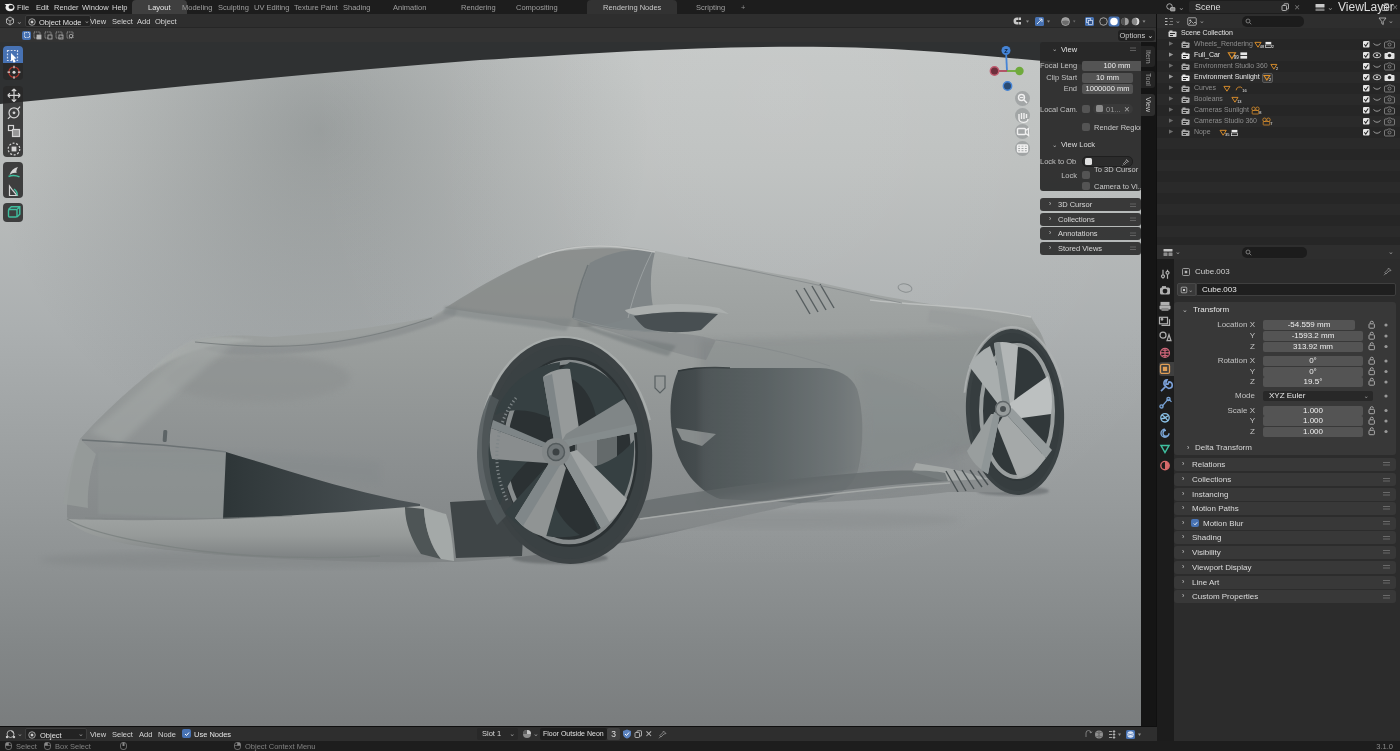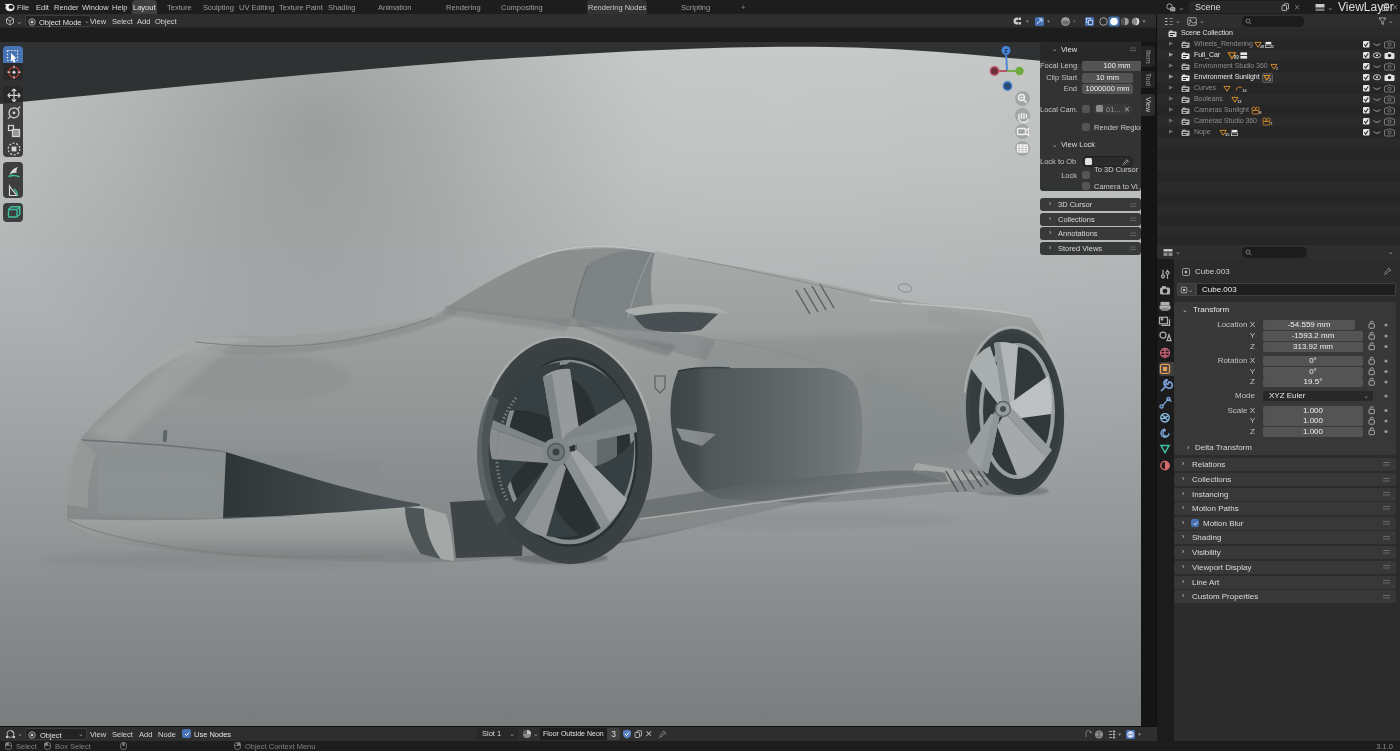--- a/index.html
+++ b/index.html
@@ -4,21 +4,21 @@
 <style>
 * { margin:0; padding:0; box-sizing:border-box; }
 html,body { width:1400px; height:751px; overflow:hidden; background:#1d1d1d;
   font-family:"Liberation Sans", sans-serif; -webkit-font-smoothing:antialiased; }
 .abs { position:absolute; }
 #page { position:relative; width:1400px; height:751px; } #page span { white-space:nowrap; }
 
 
 #topbar { left:0; top:0; width:1400px; height:14px; background:#1d1d1d; color:#d2d2d2; font-size:7.5px; }
 #topbar .menu { position:absolute; top:3px; color:#d8d8d8; font-size:7.5px; }
-#topbar .tab { position:absolute; top:0; height:14px; line-height:15px; padding:0 1px; color:#9f9f9f; border-radius:4px 4px 0 0; font-size:7.5px; }
+#topbar .tab { position:absolute; top:0; height:14px; line-height:15px; padding:0 16px; color:#9f9f9f; border-radius:4px 4px 0 0; font-size:7.5px; }
 #topbar .tab.active { background:#3f3f3f; color:#e8e8e8; }
 #topbar .tab.semi { background:#323232; color:#c8c8c8; }
 
 
 #vheader { left:0; top:14px; width:1157px; height:14px; background:#2e2e2e; color:#d0d0d0; font-size:8px; border-bottom:1px solid #262626;}
 #toolrow { left:0; top:28px; width:1157px; height:14px; background:#333333; }
 .hmenu { position:absolute; top:3px; color:#d5d5d5; font-size:7.5px; }
 
 
 #outheader { left:1157px; top:14px; width:243px; height:14px; background:#2e2e2e; }
@@ -381,21 +381,21 @@
       <ellipse cx="12" cy="11" rx="9" ry="7.5" fill="#ededed"></ellipse>
       <ellipse cx="14" cy="10" rx="5" ry="4" fill="#1d1d1d"></ellipse>
       <path d="M1,4 L12,4 L7,9 Z" fill="#ededed"></path>
     </svg>
     <span class="menu" style="left:17px">File</span>
     <span class="menu" style="left:36px">Edit</span>
     <span class="menu" style="left:54px">Render</span>
     <span class="menu" style="left:82px">Window</span>
     <span class="menu" style="left:112px">Help</span>
     <span class="tab active" style="left:132px">Layout</span>
-    <span class="tab" style="left:166px">Texture</span>
+    <span class="tab" style="left:166px">Modeling</span>
     <span class="tab" style="left:202px">Sculpting</span>
     <span class="tab" style="left:238px">UV Editing</span>
     <span class="tab" style="left:278px">Texture Paint</span>
     <span class="tab" style="left:327px">Shading</span>
     <span class="tab" style="left:377px">Animation</span>
     <span class="tab" style="left:445px">Rendering</span>
     <span class="tab" style="left:500px">Compositing</span>
     <span class="tab semi" style="left:587px">Rendering Nodes</span>
     <span class="tab" style="left:680px">Scripting</span>
     <span class="menu" style="left:741px;color:#909090">+</span>
@@ -465,20 +465,40 @@
       <circle cx="187" cy="11" r="7.5" fill="none" stroke="#a8a8a8" stroke-width="1.4"></circle>
       <path d="M187,3.5 a7.5,7.5 0 0 0 -7.5,7.5 M187,3.5 a7.5,7.5 0 0 1 7.5,7.5 M179.5,11 a7.5,7.5 0 0 0 15,0" stroke="#a8a8a8" stroke-width="1" fill="none"></path>
       <rect x="197" y="1" width="22" height="20" rx="4" fill="#4772b3"></rect>
       <circle cx="208" cy="11" r="7.5" fill="#ffffff"></circle>
       <circle cx="230" cy="11" r="7.5" fill="#9e9e9e"></circle>
         <path d="M230,3.5 a7.5,7.5 0 0 0 0,15 Z" fill="#525252"></path>
       <circle cx="251" cy="11" r="7.5" fill="#8a8a8a"></circle>
         <path d="M251,3.5 a7.5,7.5 0 0 1 0,15 a9.5,9.5 0 0 0 0,-15 Z" fill="#dddddd"></path>
       <path d="M265,9 l6,0 -3,4.5 Z" fill="#8e8e8e"></path>
     </svg>
+  </div>
+  <div id="toolrow" class="abs">
+    <div class="abs" style="left:22px;top:2.5px;width:9px;height:9px;background:#4772b3;border-radius:2px"></div>
+    <svg class="abs" style="left:23.5px;top:4px" width="6" height="6" viewBox="0 0 12 12">
+        <rect x="1" y="1" width="10" height="10" fill="none" stroke="#ffffff" stroke-width="1.6" stroke-dasharray="2 1.4"></rect>
+      </svg>
+    <svg class="abs" style="left:33px;top:2.5px" width="44" height="9" viewBox="0 0 88 18">
+      <g fill="none" stroke="#b5b5b5" stroke-width="1.6">
+        <rect x="2" y="2" width="12" height="12" stroke-dasharray="2.5 1.8"></rect>
+          <rect x="8" y="8" width="8" height="8" fill="#b5b5b5"></rect>
+        <rect x="24" y="2" width="12" height="12" stroke-dasharray="2.5 1.8"></rect>
+          <rect x="30" y="8" width="8" height="8" fill="#343434" stroke="#b5b5b5"></rect>
+        <rect x="46" y="2" width="12" height="12" stroke-dasharray="2.5 1.8"></rect>
+          <rect x="52" y="8" width="8" height="8"></rect>
+        <rect x="68" y="2" width="12" height="12" stroke-dasharray="2.5 1.8"></rect>
+          <circle cx="76" cy="10" r="3.5"></circle>
+      </g>
+    </svg>
+
+    <div class="abs" style="left:1118px;top:1.5px;width:37px;height:11px;background:#202020;border-radius:3px;color:#cccccc;font-size:7.5px;line-height:11px;text-align:center">Options ⌄</div>
   </div>
 
   <div id="outheader" class="abs">
     <svg class="abs" style="left:7px;top:2.5px" width="10" height="9" viewBox="0 0 20 18">
       <path d="M2,3 h5 M2,9 h5 M2,15 h5" stroke="#c5c5c5" stroke-width="1.8"></path>
       <path d="M10,3 h8 M12,9 h6 M10,15 h8" stroke="#8b8b8b" stroke-width="1.6"></path>
     </svg>
     <span class="abs" style="left:18px;top:2.5px;font-size:7px;color:#9f9f9f">⌄</span>
     <svg class="abs" style="left:30px;top:2.5px" width="10" height="9" viewBox="0 0 20 18">
       <rect x="1.5" y="1.5" width="17" height="15" rx="2" fill="none" stroke="#bdbdbd" stroke-width="1.6"></rect>

